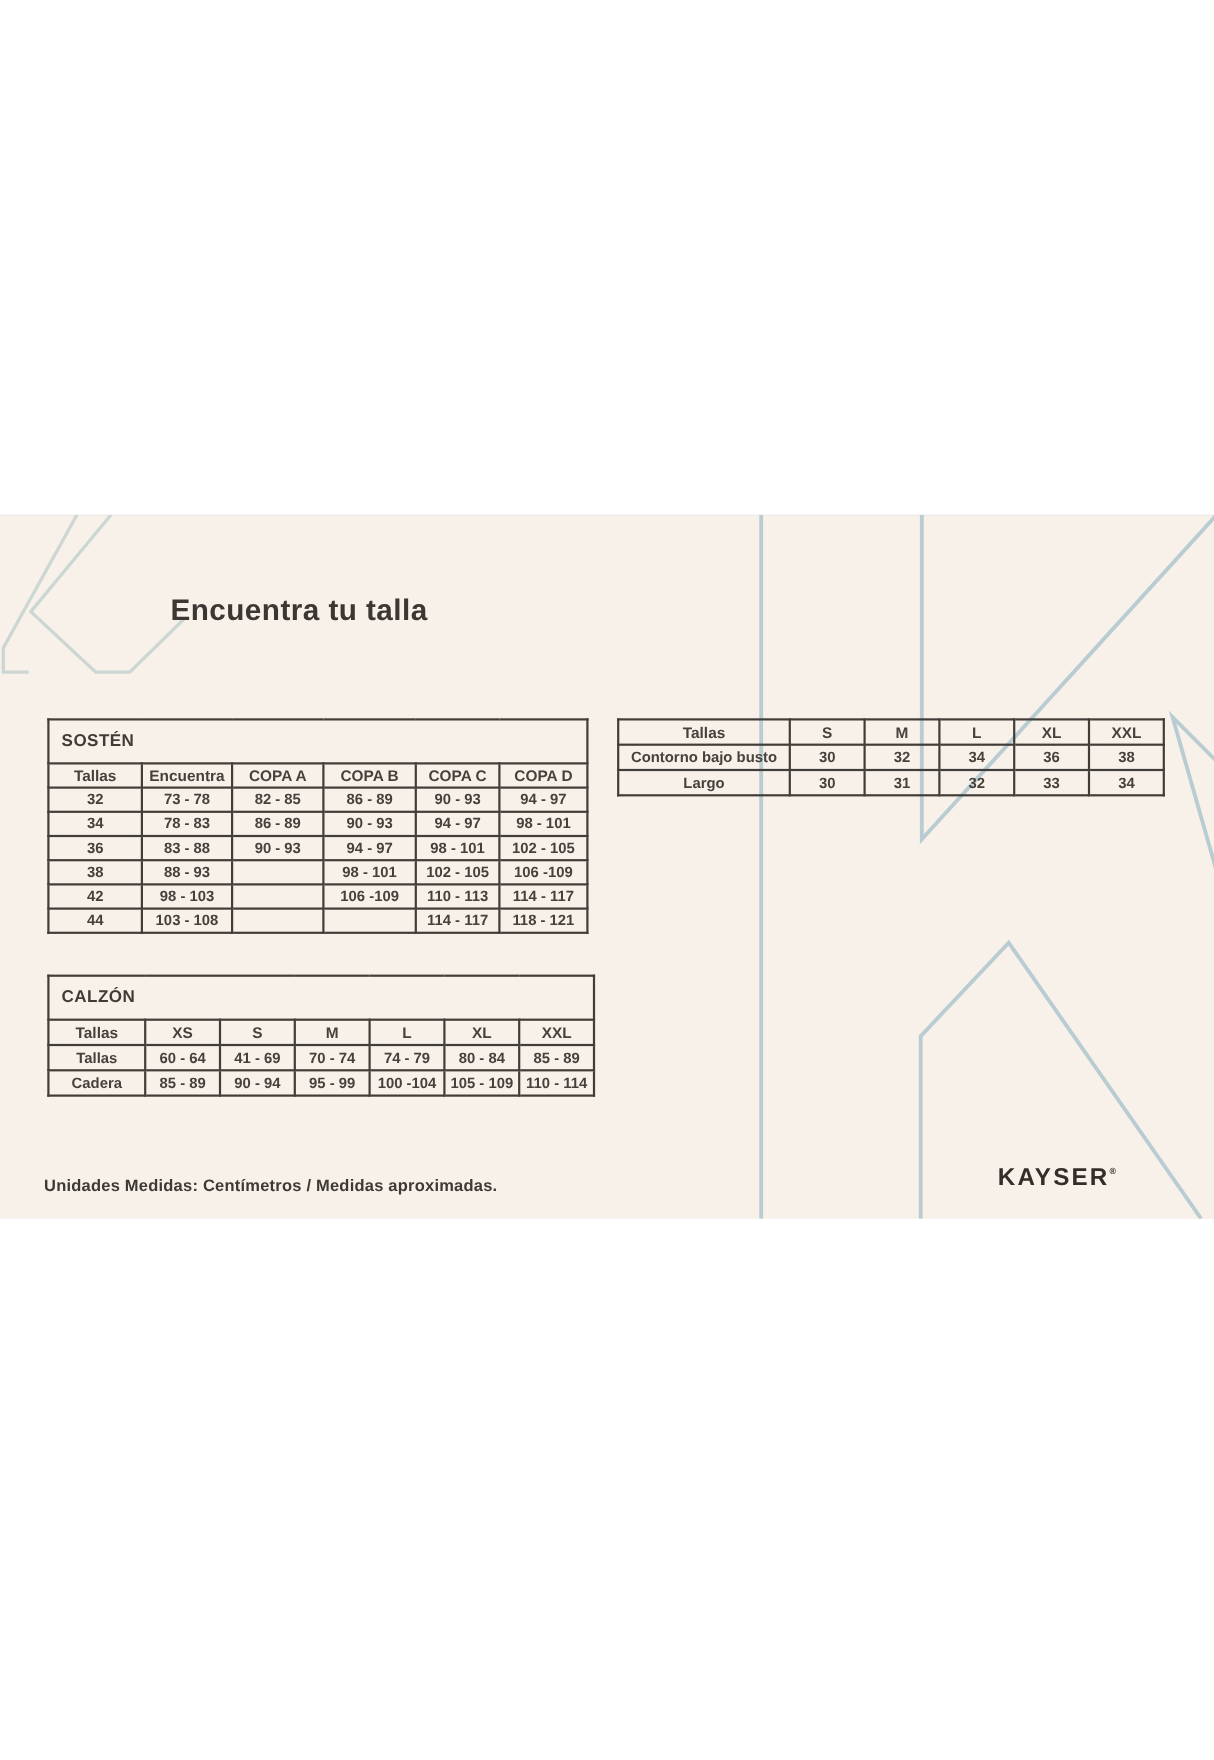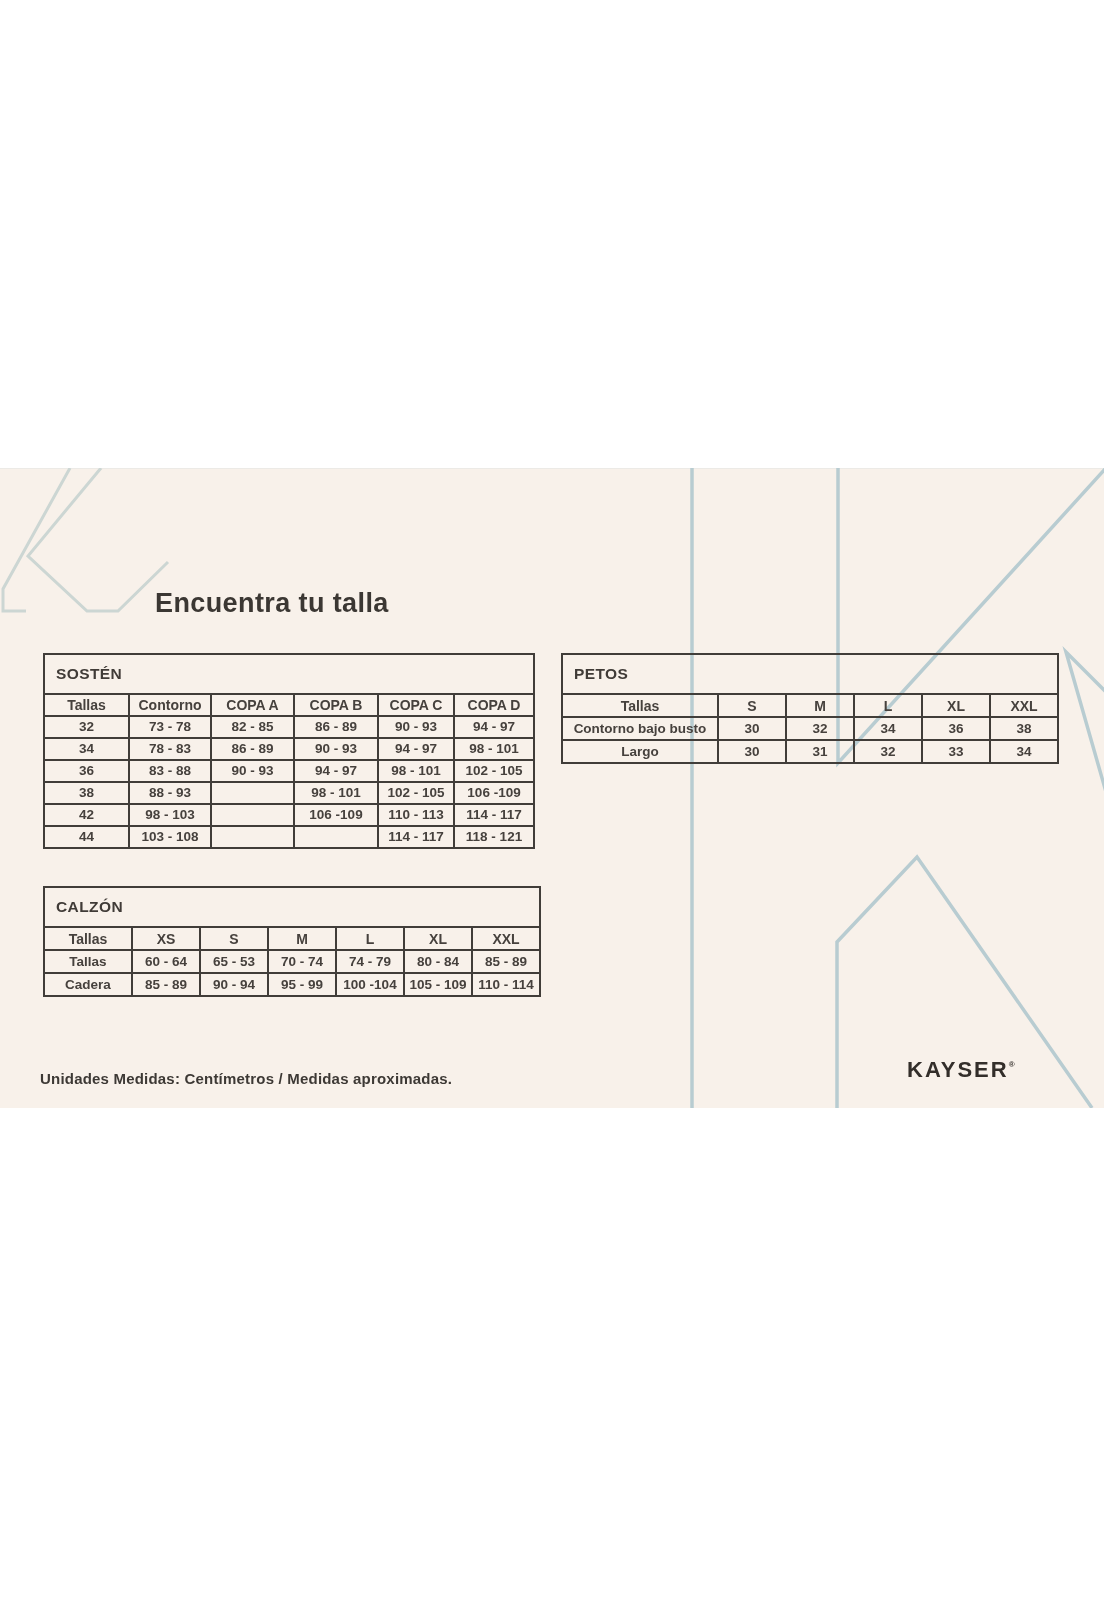--- a/index.html
+++ b/index.html
@@ -14,21 +14,21 @@
   
   .panel {
     position: absolute; left: 0; top: 468px; width: 1104px; height: 640px;
     background: #f8f1ea;
     border-top: 1px solid #eceae6;
   }
   .watermarks { position: absolute; left: 0; top: 468px; width: 1104px; height: 640px; }
 
   .title {
     position: absolute; left: 155px; top: 540px;
-    font-size: 27px; font-weight: bold; letter-spacing: 0.4px; color: #3b3733; margin-top: 48px;
+    font-size: 27px; font-weight: bold; letter-spacing: 0.4px; color: #3b3733;
   }
 
   table.tbl {
     position: absolute; border-collapse: collapse; table-layout: fixed;
     background: transparent;
   }
   table.tbl td, table.tbl th {
     border: 2px solid #413d39;
     font-weight: bold; color: #46413d;
     text-align: center; vertical-align: middle;
@@ -91,21 +91,21 @@
       <col style="width:84px">
         <col style="width:76px">
         <col style="width:80px">
     </colgroup>
     <tbody>
         <tr class="ttl">
       <td colspan="6">SOSTÉN</td>
     </tr>
     <tr class="hdr">
       <th>Tallas</th>
-      <th>Contorno</th>
+      <th>Encuentra</th>
       <th>COPA A</th>
       <th>COPA B</th>
       <th>COPA C</th>
       <th>COPA D</th>
     </tr>
     <tr class="row">
       <td>32</td>
       <td>73 - 78</td>
       <td>82 - 85</td>
       <td>86 - 89</td>
@@ -158,23 +158,20 @@
   <table class="tbl petos">
     <colgroup>
       <col style="width:156px">
         <col style="width:68px">
         <col style="width:68px">
       <col style="width:68px">
         <col style="width:68px">
         <col style="width:68px">
     </colgroup>
     <tbody>
-        <tr class="ttl">
-      <td colspan="6">PETOS</td>
-    </tr>
     <tr class="hdr">
       <th>Tallas</th>
       <th>S</th>
       <th>M</th>
       <th>L</th>
       <th>XL</th>
       <th>XXL</th>
     </tr>
     <tr class="row">
       <td>Contorno bajo busto</td>
@@ -214,21 +211,21 @@
       <th>XS</th>
       <th>S</th>
       <th>M</th>
       <th>L</th>
       <th>XL</th>
       <th>XXL</th>
     </tr>
     <tr class="row">
       <td>Tallas</td>
       <td>60 - 64</td>
-      <td>65 - 53</td>
+      <td>41 - 69</td>
       <td>70 - 74</td>
       <td>74 - 79</td>
       <td>80 - 84</td>
       <td>85 - 89</td>
     </tr>
     <tr class="row">
       <td>Cadera</td>
       <td>85 - 89</td>
       <td>90 - 94</td>
       <td>95 - 99</td>

